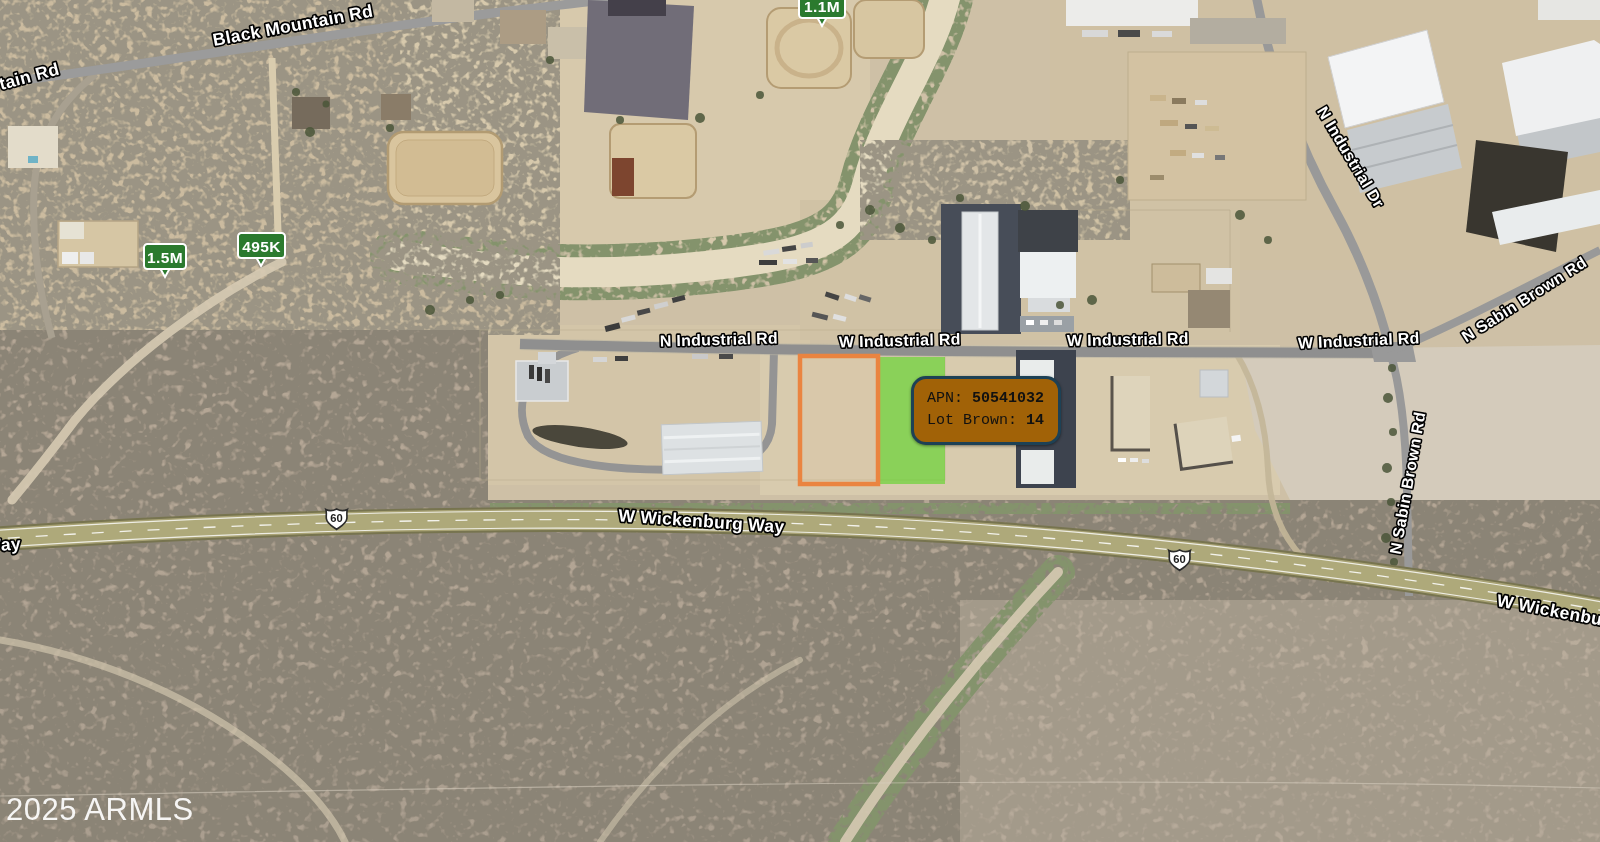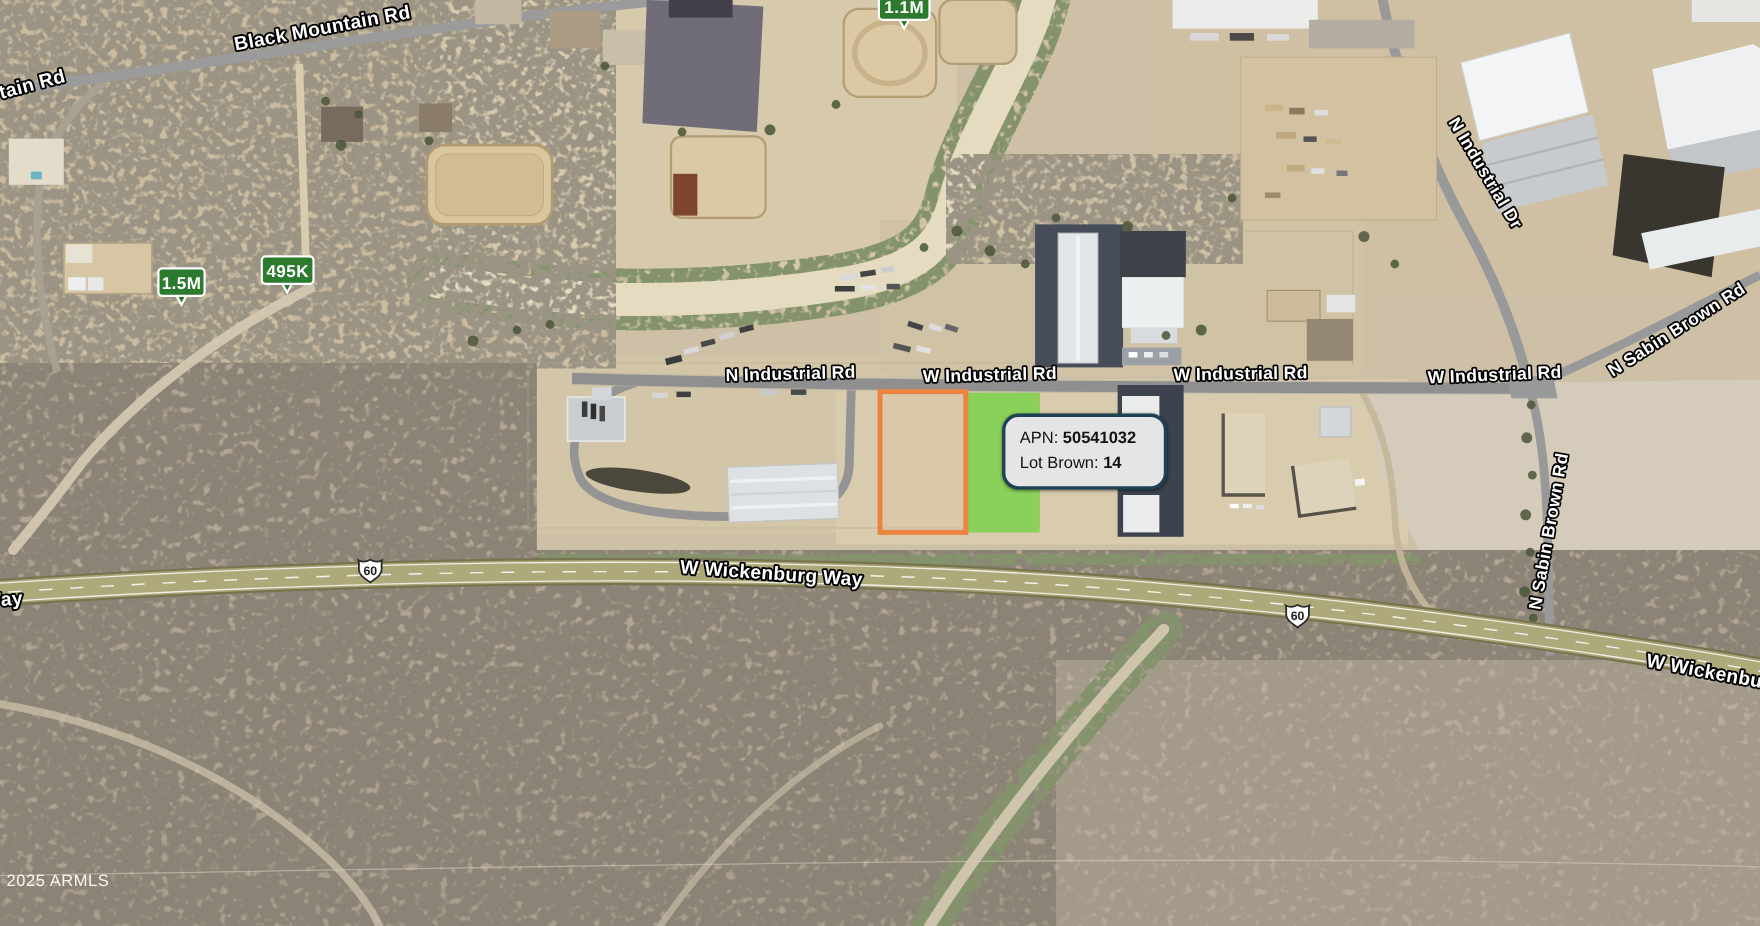--- a/index.html
+++ b/index.html
@@ -11,29 +11,29 @@
   svg text.roadlbl{
     font-family:"Liberation Sans",sans-serif;font-weight:700;fill:#fff;
     stroke:#000;stroke-width:3.2px;paint-order:stroke;stroke-linejoin:round;
     letter-spacing:.3px;
   }
   svg text.roadlbl.big{font-size:17.5px;stroke-width:3.4px;}
   svg text.mktxt{font-family:"Liberation Sans",sans-serif;font-weight:700;fill:#fff;letter-spacing:.4px;}
   svg text.shtxt{font-family:"Liberation Sans",sans-serif;font-weight:700;fill:#1c1c1c;}
   .callout{
     position:absolute;left:911px;top:376px;width:150px;box-sizing:border-box;
-    background:#e5e5e5;border:3px solid #1d4155;border-radius:15px;
-    padding:9px 10px 10px 13px;font-family:Liberation Sans, sans-serif;
+    background:#a16207;border:3px solid #1d4155;border-radius:15px;
+    padding:9px 10px 10px 13px;font-family:Liberation Mono, monospace;
     font-size:15px;line-height:1.45;color:#111;
     box-shadow:0 1px 3px rgba(0,0,0,.45);
   }
   .callout b{font-weight:700;}
   .copyright{
     position:absolute;left:6px;top:792px;font-family:"Liberation Sans",sans-serif;
-    font-size:15px;color:rgba(255,255,255,.92);letter-spacing:.5px;
+    font-size:31px;color:rgba(255,255,255,.92);letter-spacing:.5px;
   }
 </style>
 </head>
 <body>
 
 <div id="map">
 <svg width="1600" height="842" viewBox="0 0 1600 842">
   <defs>
     <linearGradient id="gBottom" x1="0" y1="0" x2="0" y2="1">
       <stop offset="0" stop-color="#b4a695"></stop>

